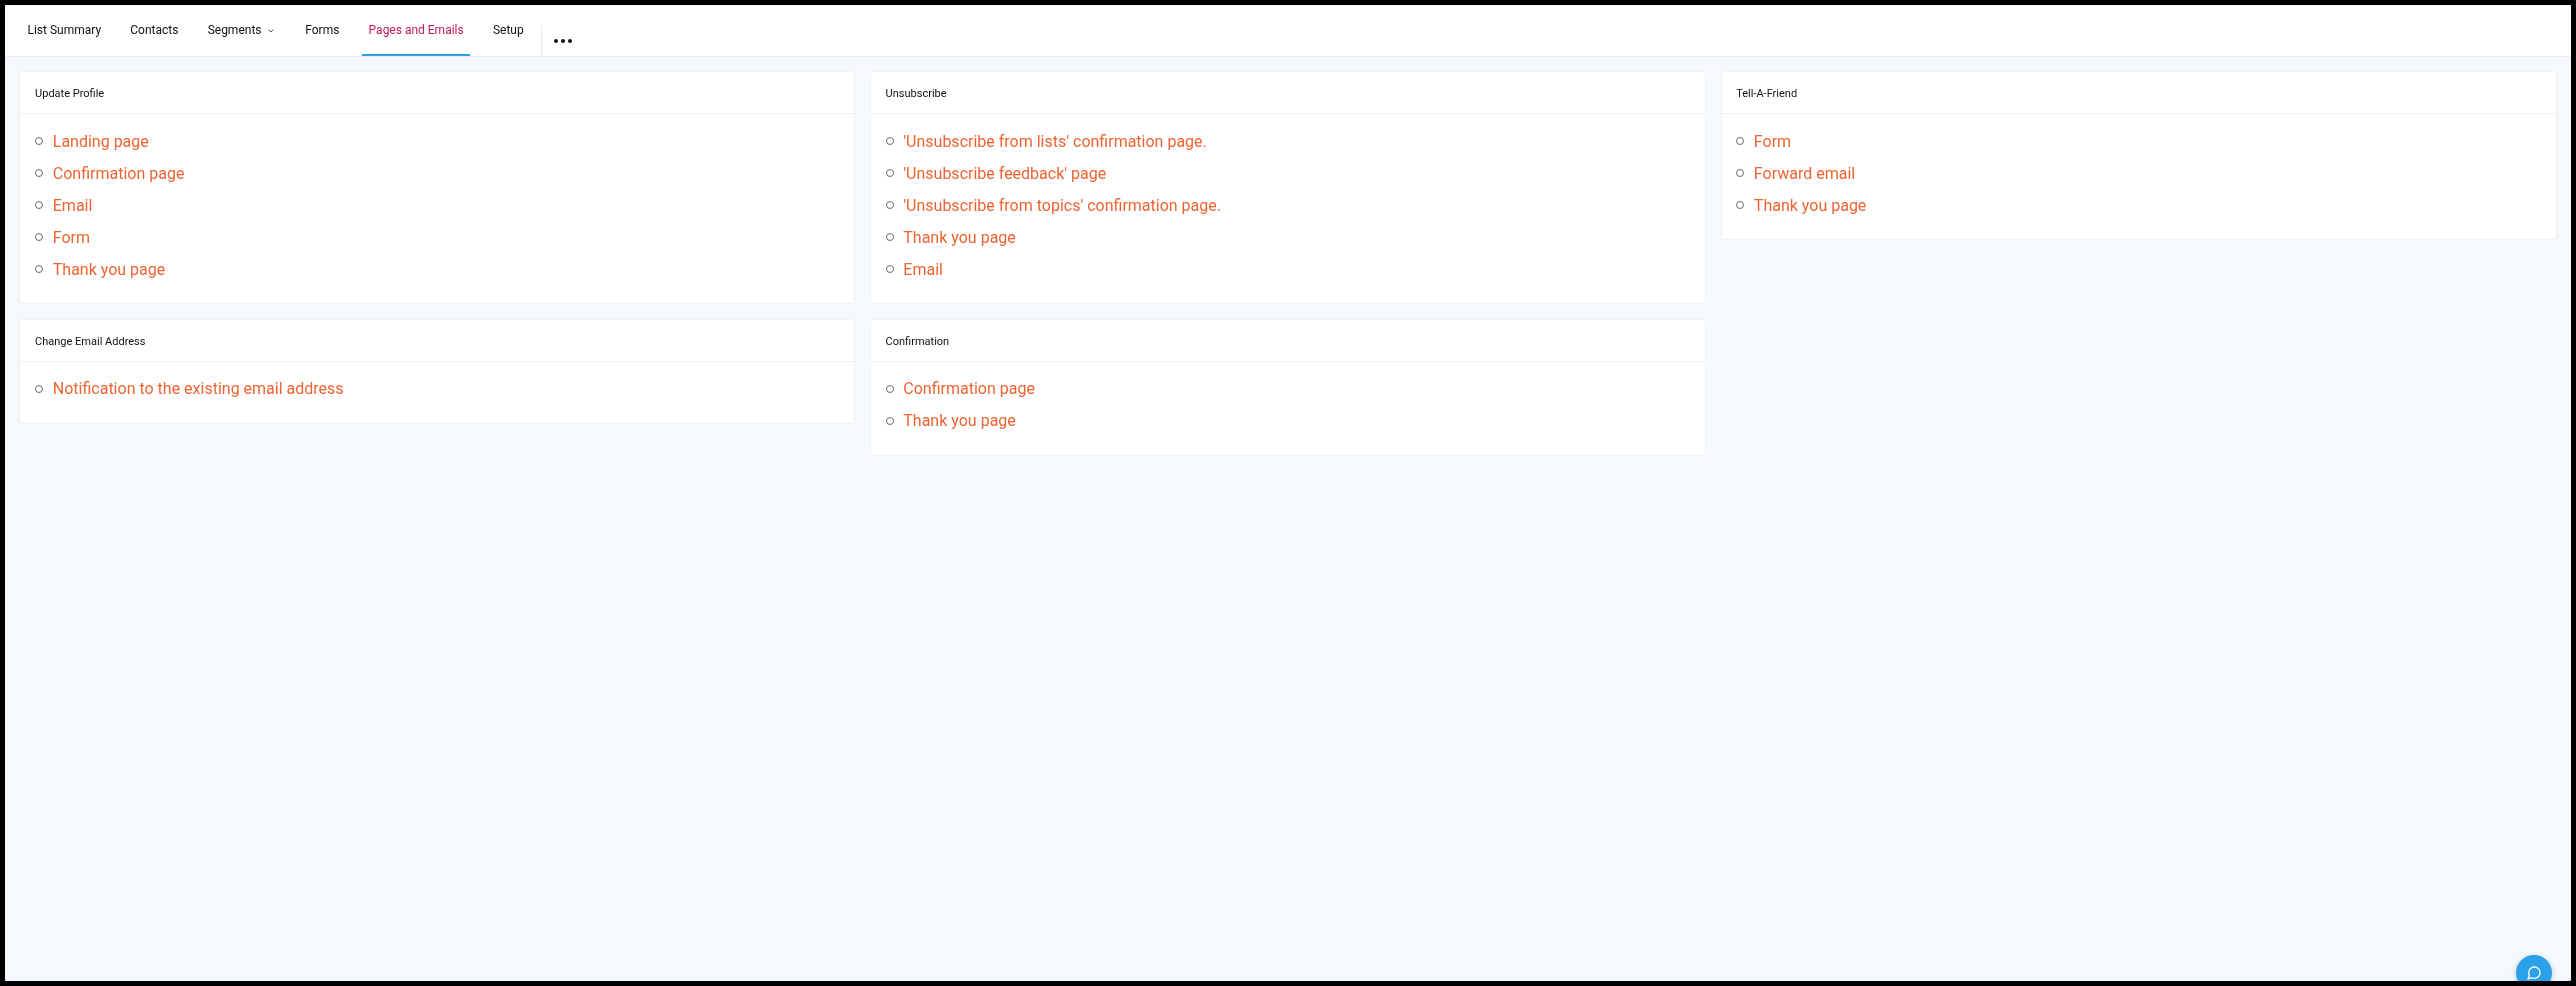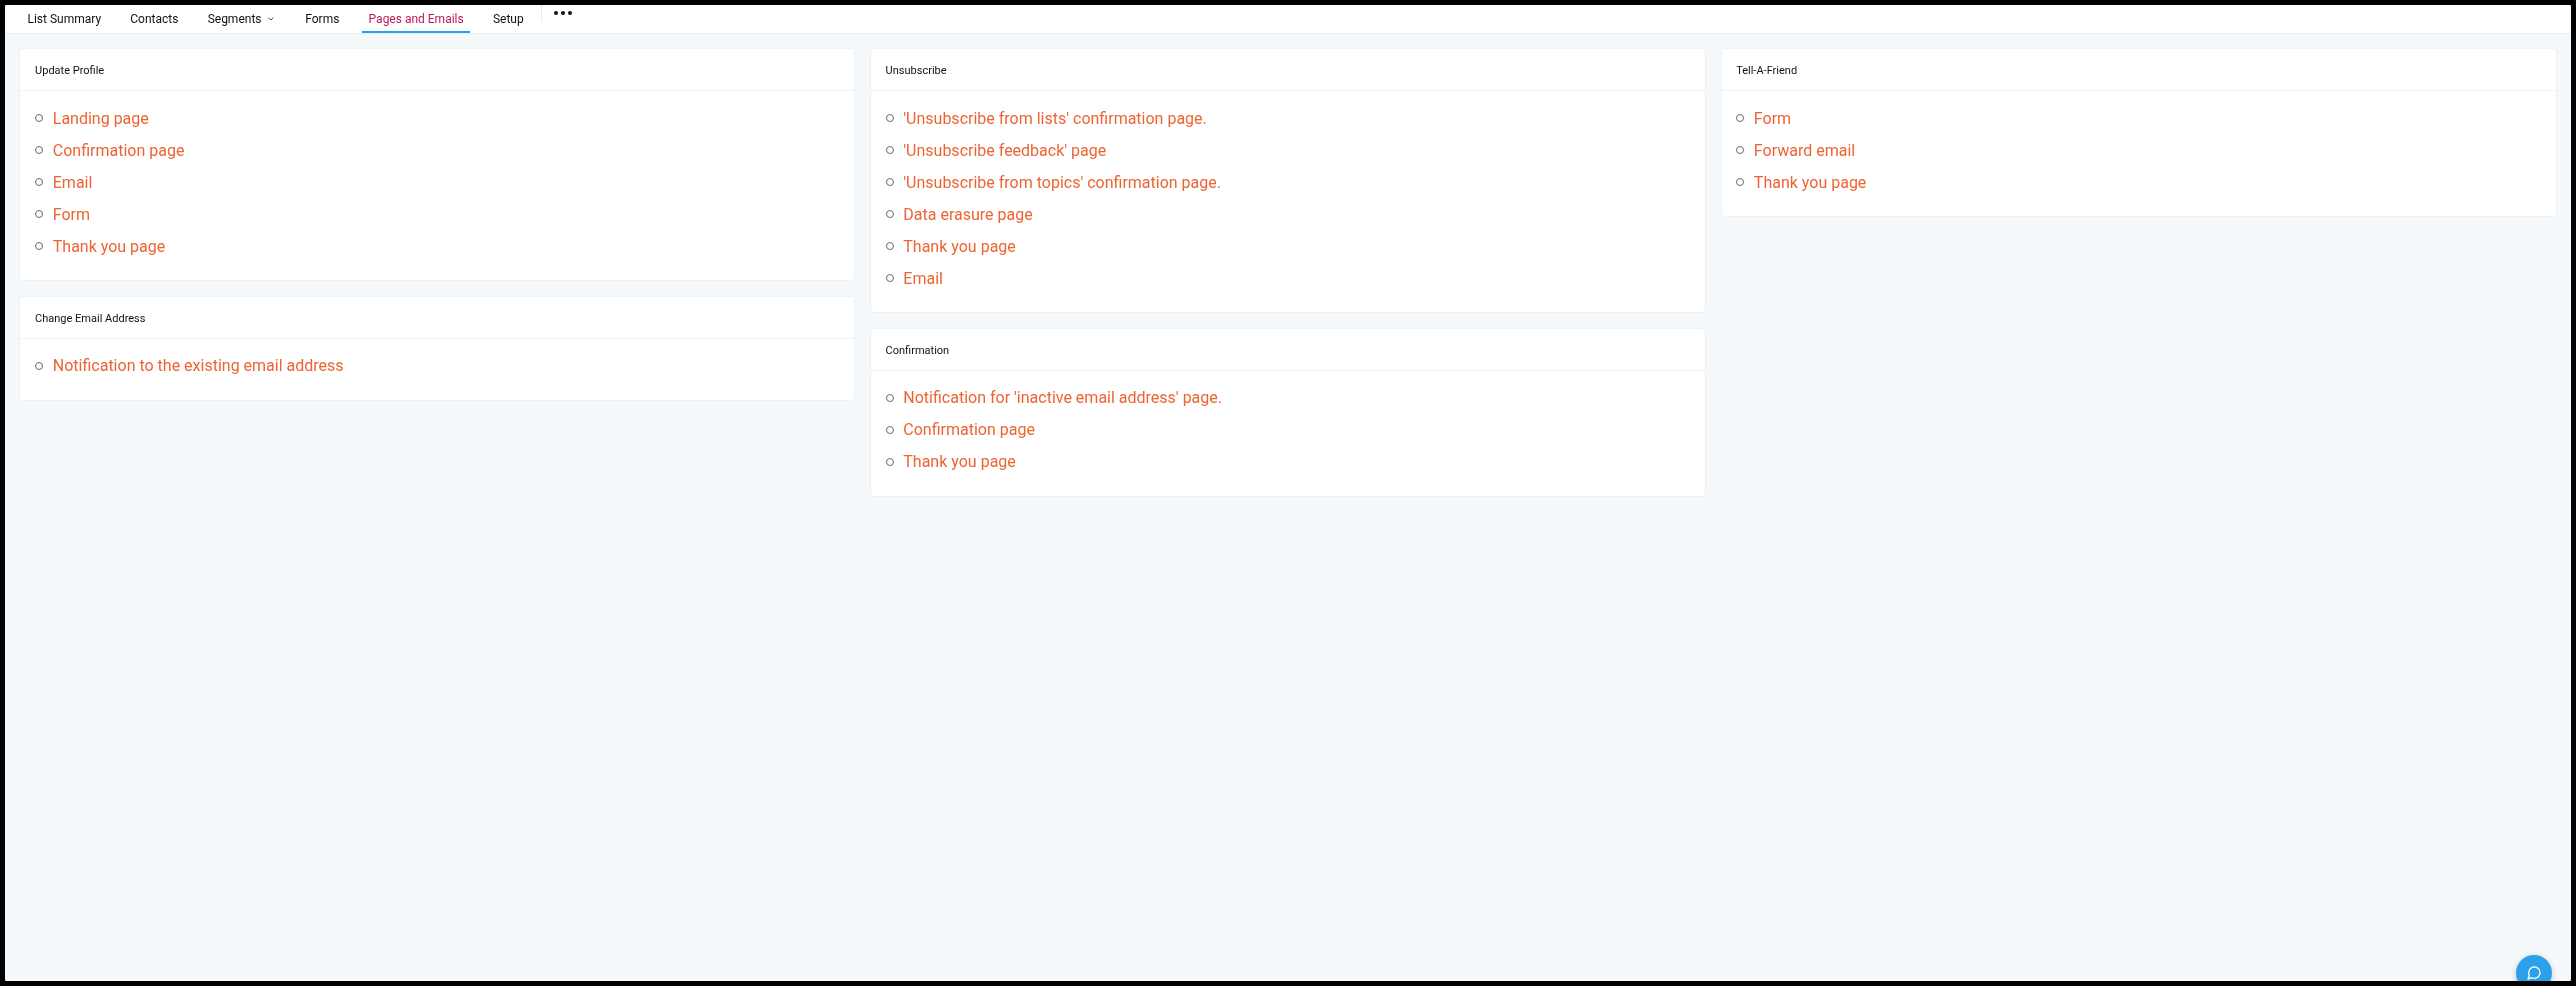--- a/index.html
+++ b/index.html
@@ -13,22 +13,22 @@
     background: #f5f9fb;
     width: 100%;
     min-height: 100%;
     border-radius: 1.6px;
     overflow: hidden;
     position: relative;
   }
   .tabbar {
     background: #fff;
     display: flex;
-    align-items: flex-start;
-    height: 29px;
+    align-items: flex-end;
+    height: 52px;
     padding: 0 8px;
     border-bottom: 0.8px solid #e6eef2;
   }
   .tab {
     font-size: 12px;
     color: #111;
     padding: 0 14.6px;
     height: 100%;
     display: flex;
     align-items: center;
@@ -195,40 +195,32 @@
           <div class="item">
             <span class="radio"></span>
             <span class="link">'Unsubscribe feedback' page</span>
           </div>
           <div class="item">
             <span class="radio"></span>
             <span class="link">'Unsubscribe from topics' confirmation page.</span>
           </div>
           <div class="item">
             <span class="radio"></span>
-            <span class="link">Data erasure page</span>
-          </div>
-          <div class="item">
-            <span class="radio"></span>
             <span class="link">Thank you page</span>
           </div>
           <div class="item">
             <span class="radio"></span>
             <span class="link">Email</span>
           </div>
         </div>
       </div>
 
       <div class="card">
         <div class="card-header">Confirmation</div>
         <div class="card-body">
-          <div class="item">
-            <span class="radio"></span>
-            <span class="link">Notification for 'inactive email address' page.</span>
-          </div>
           <div class="item">
             <span class="radio"></span>
             <span class="link">Confirmation page</span>
           </div>
           <div class="item">
             <span class="radio"></span>
             <span class="link">Thank you page</span>
           </div>
         </div>
       </div>

